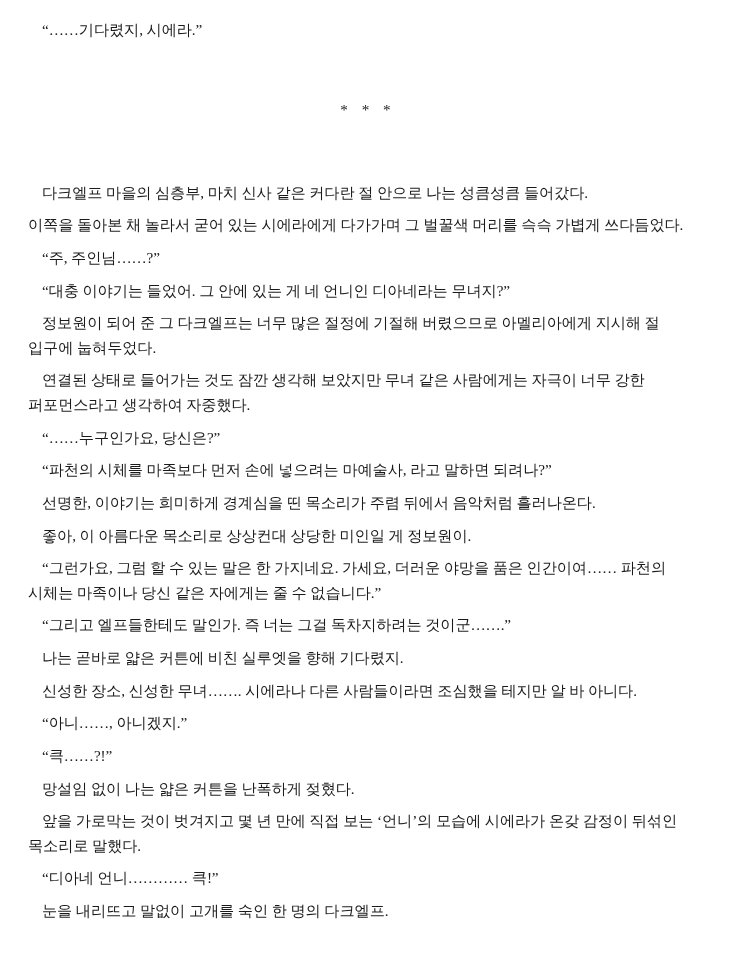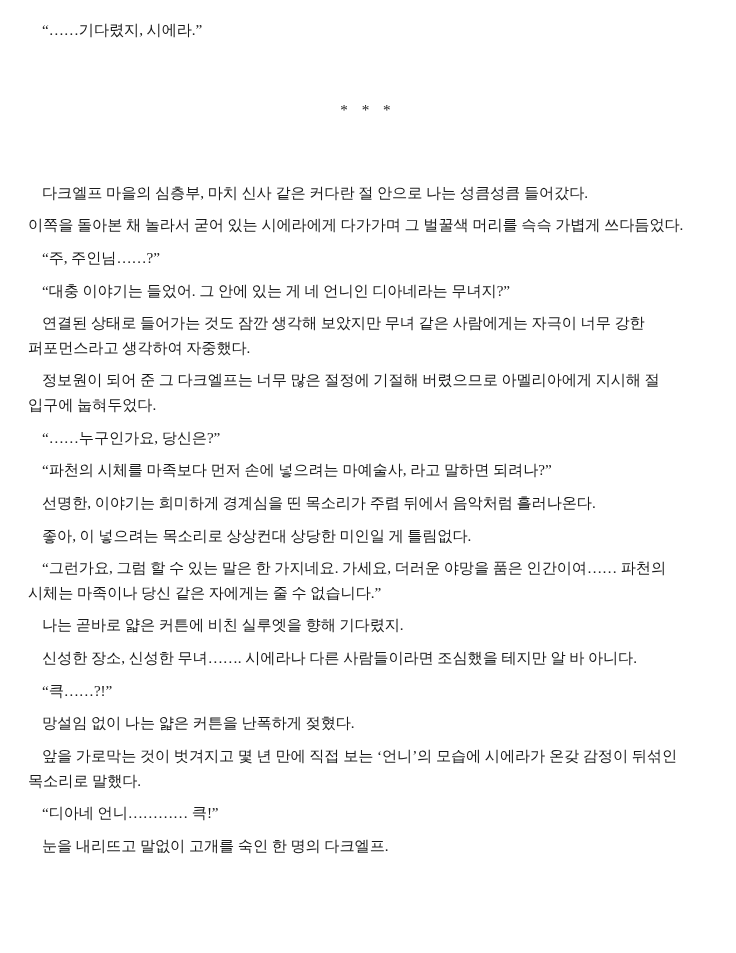--- a/index.html
+++ b/index.html
@@ -55,29 +55,31 @@
 
   <div class="divider">* * *</div>
 
   <div class="block-gap"></div>
 
   <div class="body-block">
     <p class="para">다크엘프 마을의 심층부, 마치 신사 같은 커다란 절 안으로 나는 성큼성큼 들어갔다.</p>
     <p class="para noindent">이쪽을 돌아본 채 놀라서 굳어 있는 시에라에게 다가가며 그 벌꿀색 머리를 슥슥 가볍게 쓰다듬었다.</p>
     <p class="para">“주, 주인님……?”</p>
     <p class="para">“대충 이야기는 들었어. 그 안에 있는 게 네 언니인 디아네라는 무녀지?”</p>
+    <p class="para">정보원이 되어 준 그 다크엘프는 너무 많은 절정에 기절해 버렸으므로 아멜리아에게 지시해 절 입구에 눕혀두었다.</p>
     <p class="para">연결된 상태로 들어가는 것도 잠깐 생각해 보았지만 무녀 같은 사람에게는 자극이 너무 강한 퍼포먼스라고 생각하여 자중했다.</p>
-    <p class="para">정보원이 되어 준 그 다크엘프는 너무 많은 절정에 기절해 버렸으므로 아멜리아에게 지시해 절 입구에 눕혀두었다.</p>
     <p class="para">“……누구인가요, 당신은?”</p>
     <p class="para">“파천의 시체를 마족보다 먼저 손에 넣으려는 마예술사, 라고 말하면 되려나?”</p>
     <p class="para">선명한, 이야기는 희미하게 경계심을 띤 목소리가 주렴 뒤에서 음악처럼 흘러나온다.</p>
-    <p class="para">좋아, 이 넣으려는 목소리로 상상컨대 상당한 미인일 게 틀림없다.</p>
+    <p class="para">좋아, 이 아름다운 목소리로 상상컨대 상당한 미인일 게 정보원이.</p>
     <p class="para">“그런가요, 그럼 할 수 있는 말은 한 가지네요. 가세요, 더러운 야망을 품은 인간이여…… 파천의 시체는 마족이나 당신 같은 자에게는 줄 수 없습니다.”</p>
+    <p class="para">“그리고 엘프들한테도 말인가. 즉 너는 그걸 독차지하려는 것이군…….”</p>
     <p class="para">나는 곧바로 얇은 커튼에 비친 실루엣을 향해 기다렸지.</p>
     <p class="para">신성한 장소, 신성한 무녀……. 시에라나 다른 사람들이라면 조심했을 테지만 알 바 아니다.</p>
+    <p class="para">“아니……, 아니겠지.”</p>
     <p class="para">“큭……?!”</p>
     <p class="para">망설임 없이 나는 얇은 커튼을 난폭하게 젖혔다.</p>
     <p class="para">앞을 가로막는 것이 벗겨지고 몇 년 만에 직접 보는 ‘언니’의 모습에 시에라가 온갖 감정이 뒤섞인 목소리로 말했다.</p>
     <p class="para">“디아네 언니………… 큭!”</p>
     <p class="para">눈을 내리뜨고 말없이 고개를 숙인 한 명의 다크엘프.</p>
   </div>
 
 </div>
 
 </body></html>

